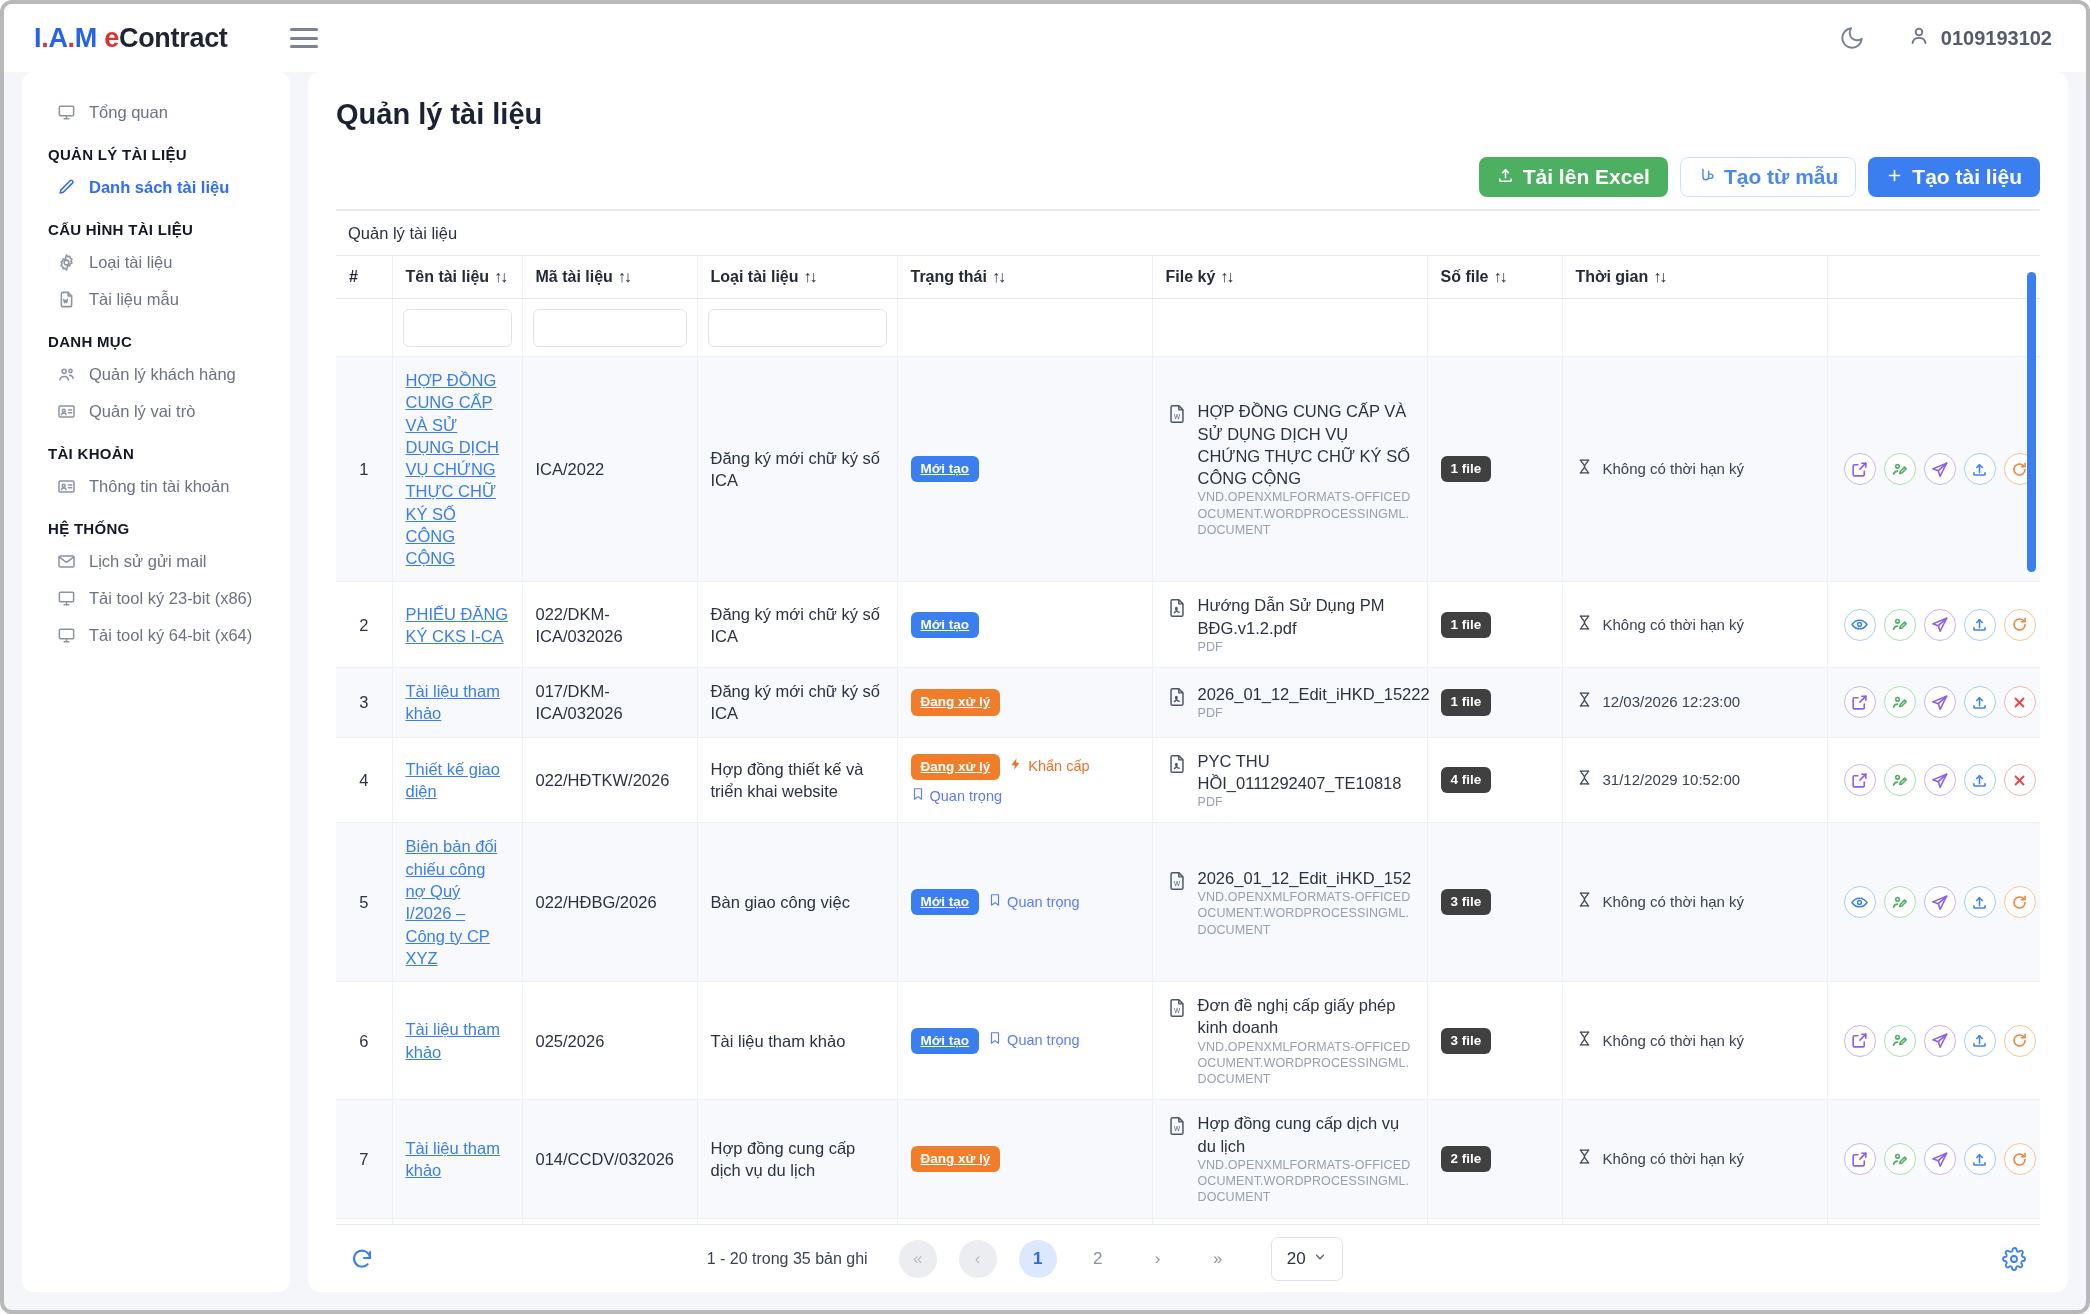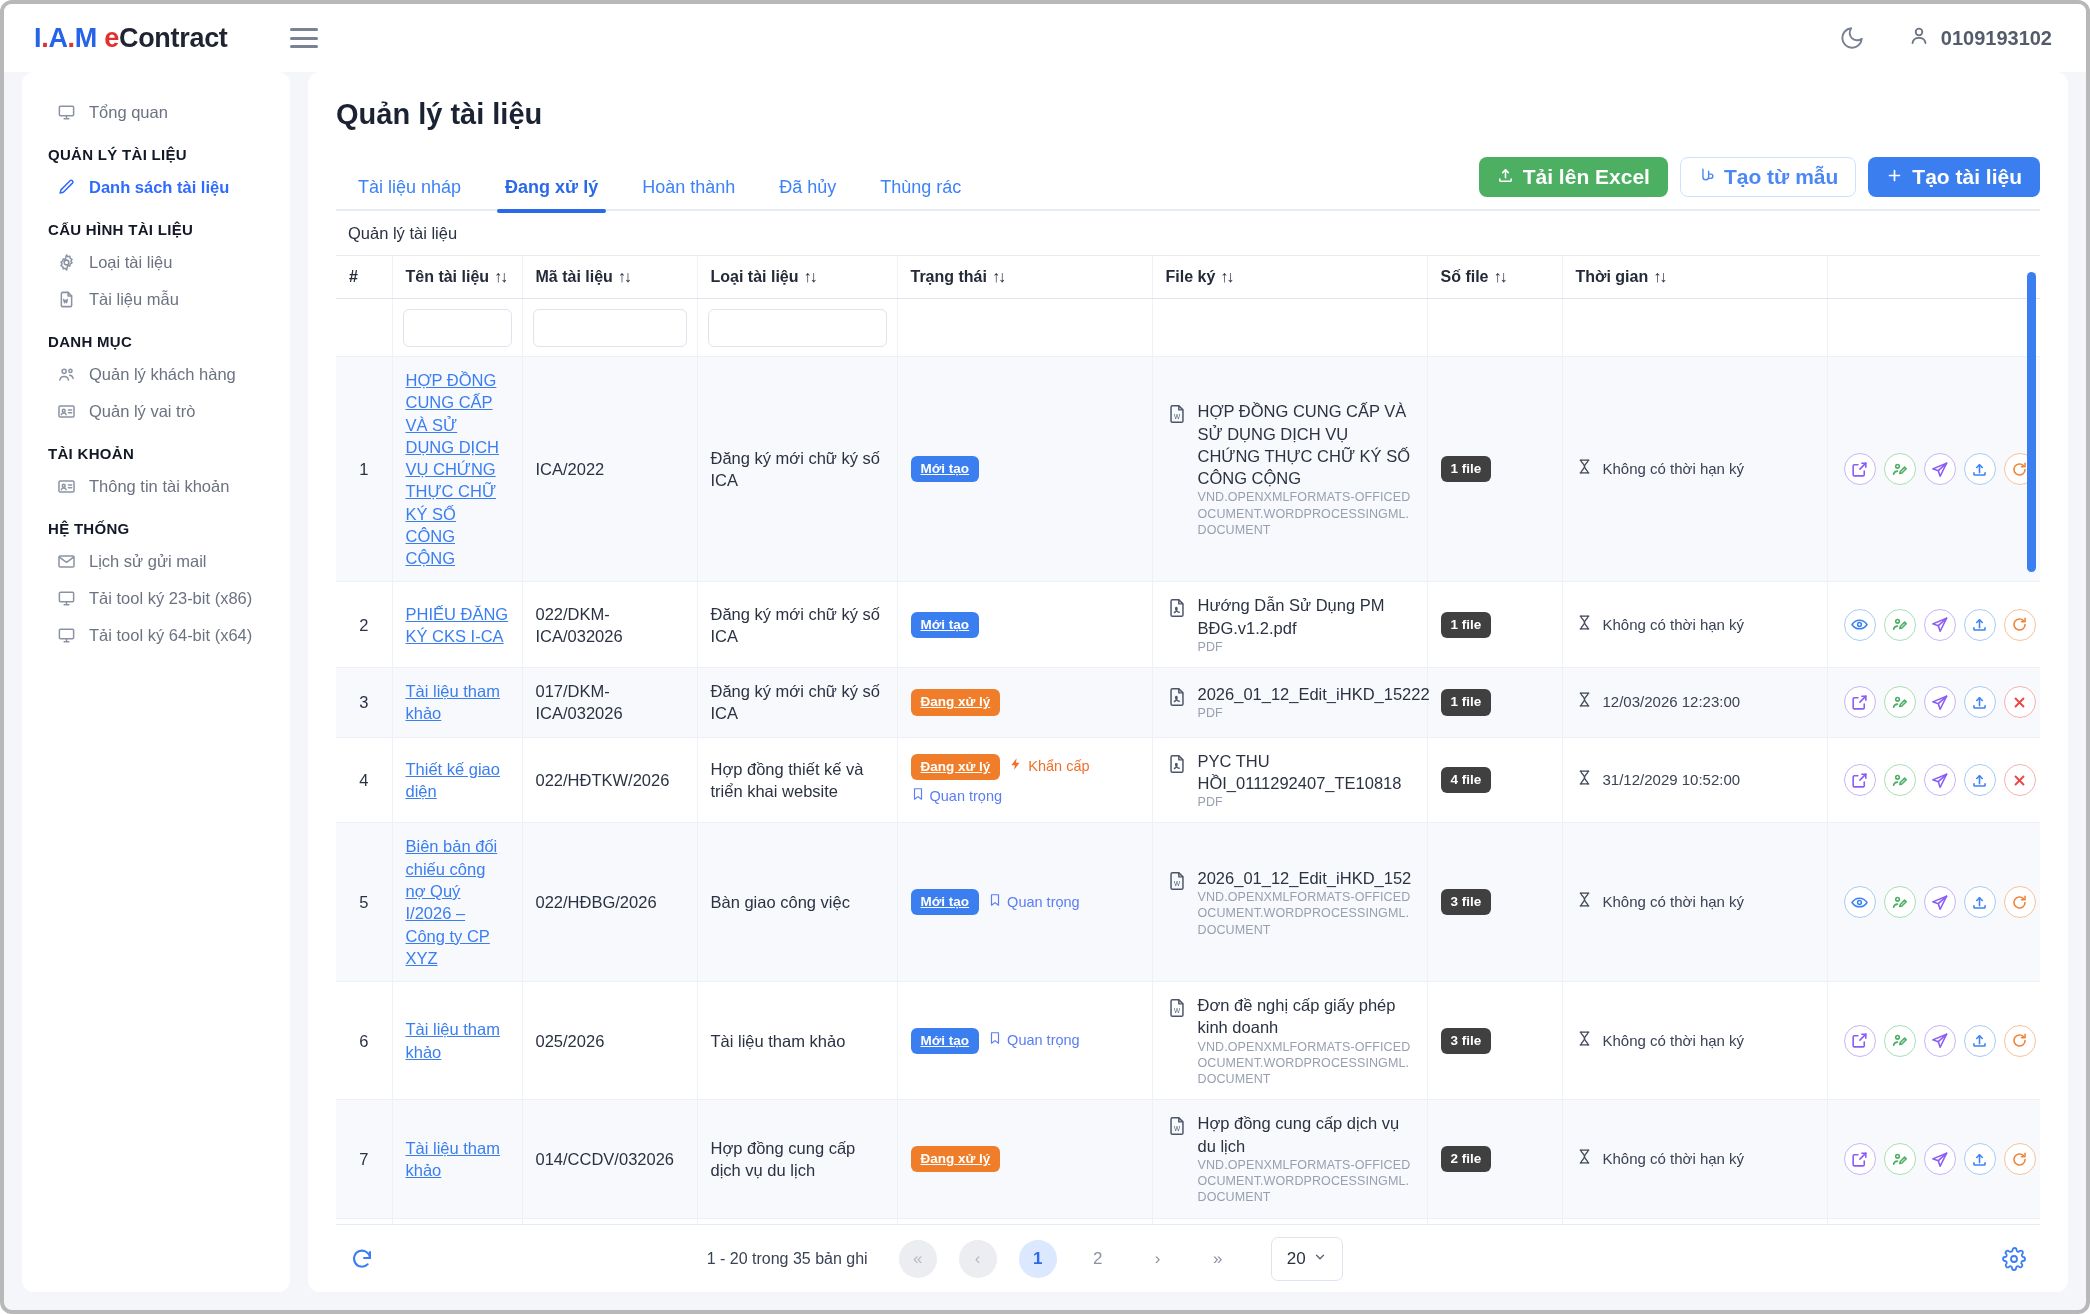--- a/index.html
+++ b/index.html
@@ -436,27 +436,20 @@
             </svg>
           </span>
           <span>Tải tool ký 64-bit (x64)</span>
         </div>
       </nav>
 
     <div class="main">
       <div class="page-title">Quản lý tài liệu</div>
 
       <div class="tabs-row">
-        <div class="tabs" id="tabs">
-            <div class="tab">Tài liệu nháp</div>
-            <div class="tab active">Đang xử lý</div>
-            <div class="tab">Hoàn thành</div>
-            <div class="tab">Đã hủy</div>
-            <div class="tab">Thùng rác</div>
-          </div>
         <div class="tab-actions">
           <div class="btn btn-green">
             <span>
               <svg width="17" height="17" viewBox="0 0 24 24" fill="none" stroke="currentColor" stroke-width="2.2" stroke-linecap="round" stroke-linejoin="round">
                   <path d="M12 15V4"></path>
                   <path d="M8 8l4-4 4 4"></path>
                   <path d="M4 17v2a1 1 0 0 0 1 1h14a1 1 0 0 0 1-1v-2"></path>
                 </svg>
             </span>
             <span>Tải lên Excel</span>

